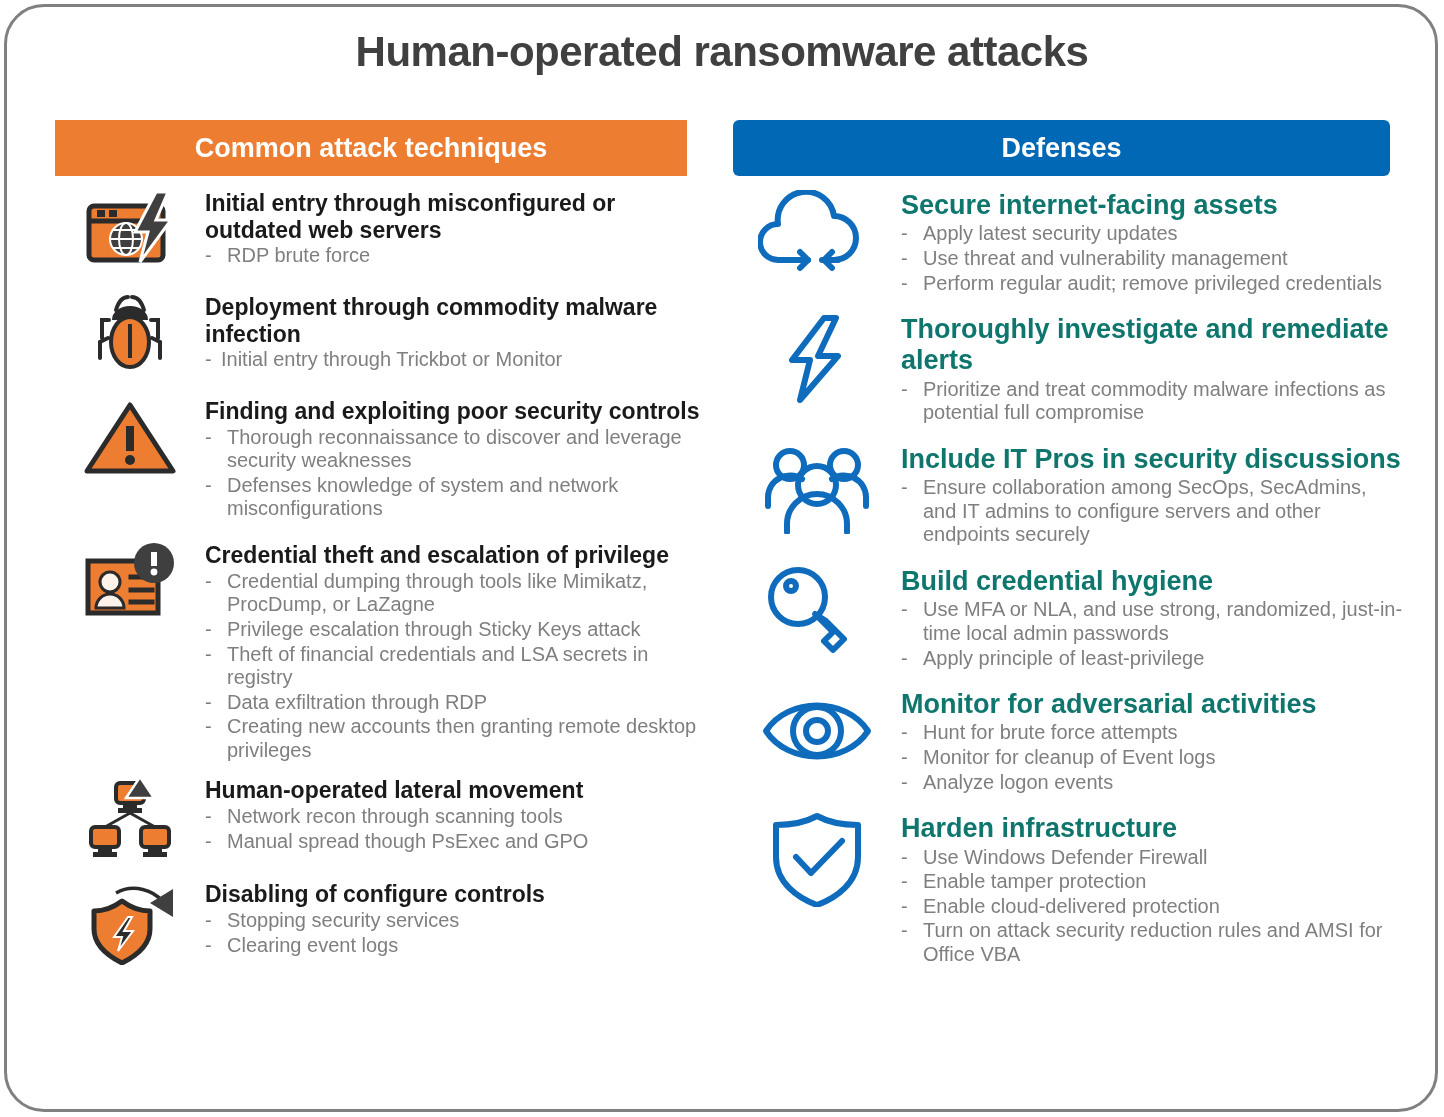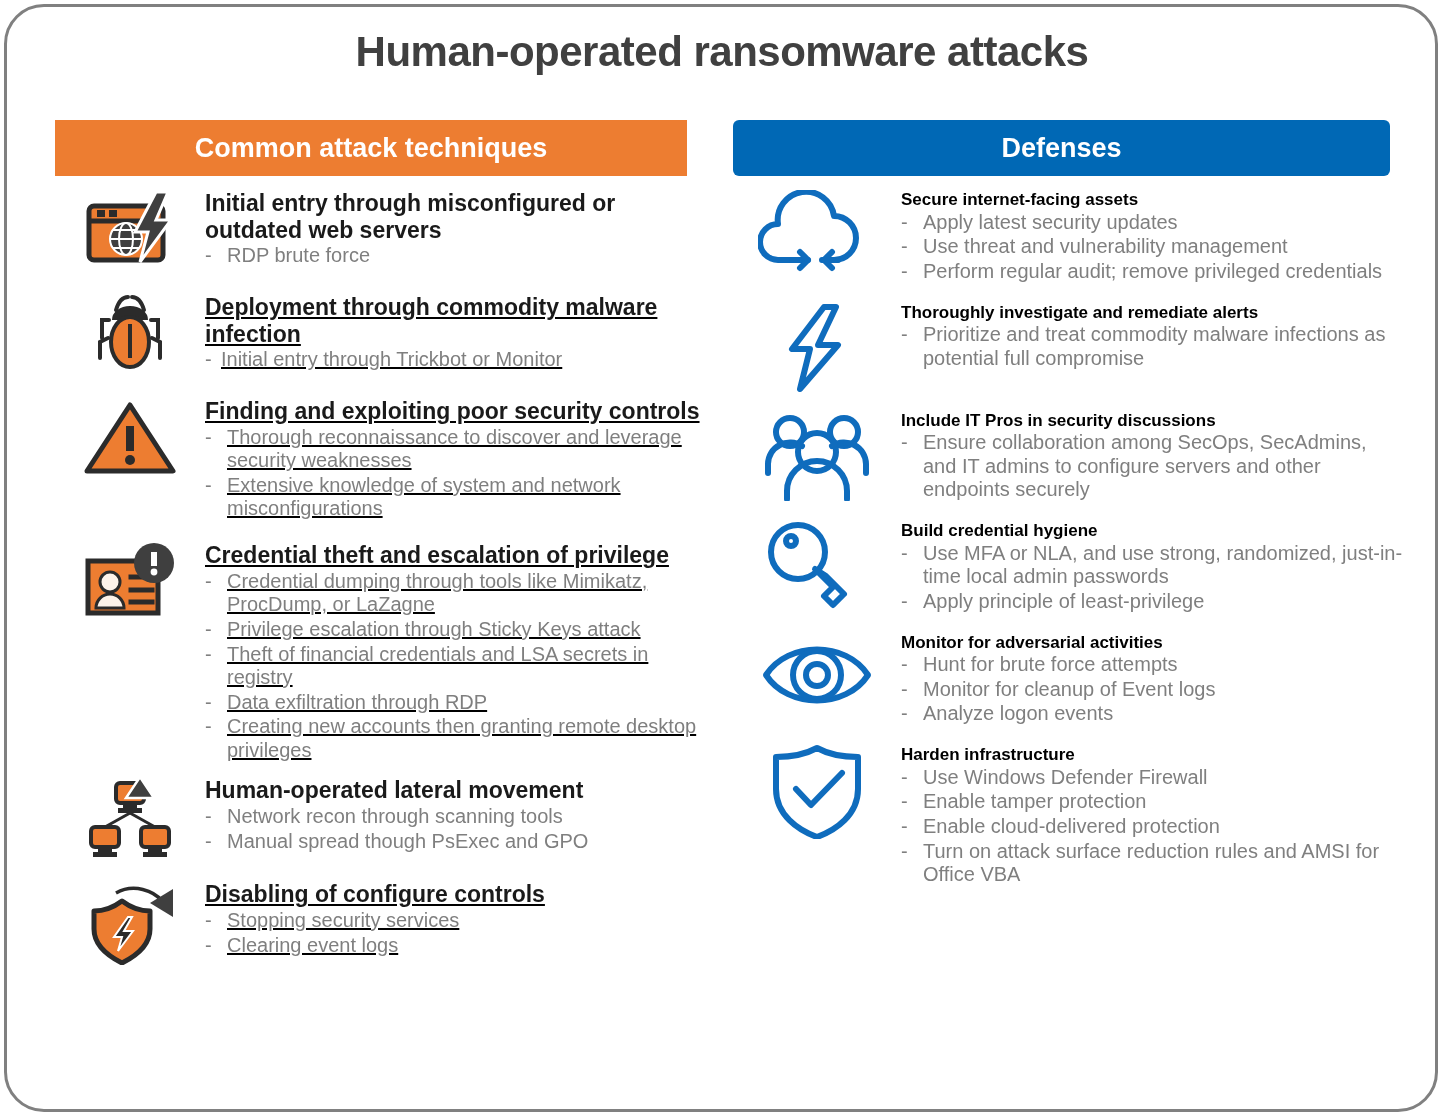--- a/index.html
+++ b/index.html
@@ -62,21 +62,21 @@
   .left .icon-cell{width:150px;}
   .right .icon-cell{width:168px;}
   .icon-cell svg{display:block;}
   .text-cell{flex:1 1 auto;min-width:0;}
 
   .head{
     font-weight:bold;
     margin:0 0 1px 0;
   }
   .left .head{font-size:23px;color:#1a1a1a;line-height:1.16;}
-  .right .head{font-size:17px;color:#000000;line-height:1.16;}
+  .right .head{font-size:27px;color:#0f766e;line-height:1.16;}
 
   .bullets{margin:0;padding:0;list-style:none;}
   .bullets li{
     position:relative;
     padding-left:22px;
     color:#7F7F7F;
     line-height:1.18;
     margin-bottom:1px;
   }
   .left .bullets li{font-size:20px;}
@@ -84,21 +84,21 @@
   .bullets li .dash{
     position:absolute;left:0;top:0;
   }
   .bullets li.nodash{padding-left:16px;}
   .bullets li.nodash .dash{left:0;}
 
   
   .sp-0{margin-top:0px;}
   .sp-a{margin-top:18px;}
   .sp-b{margin-top:14px;}
-  .sp-c{margin-top:20px;text-decoration:underline;}
+  .sp-c{margin-top:20px;}
 </style>
 </head>
 <body>
 
 <div class="slide">
 
   <div class="frame"></div>
 
   <div class="title">Human-operated ransomware attacks</div>
 
@@ -166,21 +166,21 @@
         <svg width="104" height="84" viewBox="0 0 104 84">
           <polygon points="52,7 95,73 9,73" fill="#ED7D31" stroke="#2b2b2b" stroke-width="5" stroke-linejoin="round"></polygon>
           <rect x="48" y="28" width="8" height="25" fill="#2b2b2b"></rect>
           <circle cx="52" cy="62" r="5" fill="#2b2b2b"></circle>
         </svg>
       </div>
       <div class="text-cell">
         <div class="head">Finding and exploiting poor security controls</div>
         <ul class="bullets">
           <li><span class="dash">-</span><span>Thorough reconnaissance to discover and leverage security weaknesses</span></li>
-          <li><span class="dash">-</span><span>Extensive knowledge of system and network misconfigurations</span></li>
+          <li><span class="dash">-</span><span>Defenses knowledge of system and network misconfigurations</span></li>
         </ul>
       </div>
     </div>
 
     <div class="item sp-c">
       <div class="icon-cell">
         <svg width="104" height="84" viewBox="0 0 104 84">
           <rect x="10" y="19" width="70" height="52" fill="#ED7D31" stroke="#2b2b2b" stroke-width="5"></rect>
           <circle cx="32" cy="40" r="10" fill="#FDF3EA" stroke="#2b2b2b" stroke-width="3"></circle>
           <path d="M18 66 a14 14 0 0 1 28 0 z" fill="#FDF3EA" stroke="#2b2b2b" stroke-width="3"></path>
@@ -360,20 +360,20 @@
             <polyline points="38,44 53,60 84,28"></polyline>
           </g>
         </svg>
       </div>
       <div class="text-cell">
         <div class="head">Harden infrastructure</div>
         <ul class="bullets">
           <li><span class="dash">-</span><span>Use Windows Defender Firewall</span></li>
           <li><span class="dash">-</span><span>Enable tamper protection</span></li>
           <li><span class="dash">-</span><span>Enable cloud-delivered protection</span></li>
-          <li><span class="dash">-</span><span>Turn on attack surface reduction rules and AMSI for Office VBA</span></li>
+          <li><span class="dash">-</span><span>Turn on attack security reduction rules and AMSI for Office VBA</span></li>
         </ul>
       </div>
     </div>
 
   </div>
 
 </div>
 
 </body></html>

